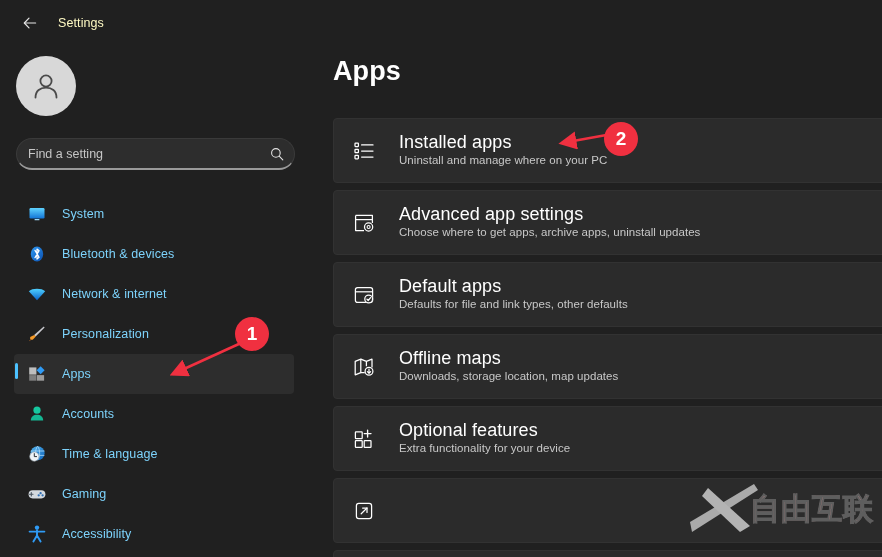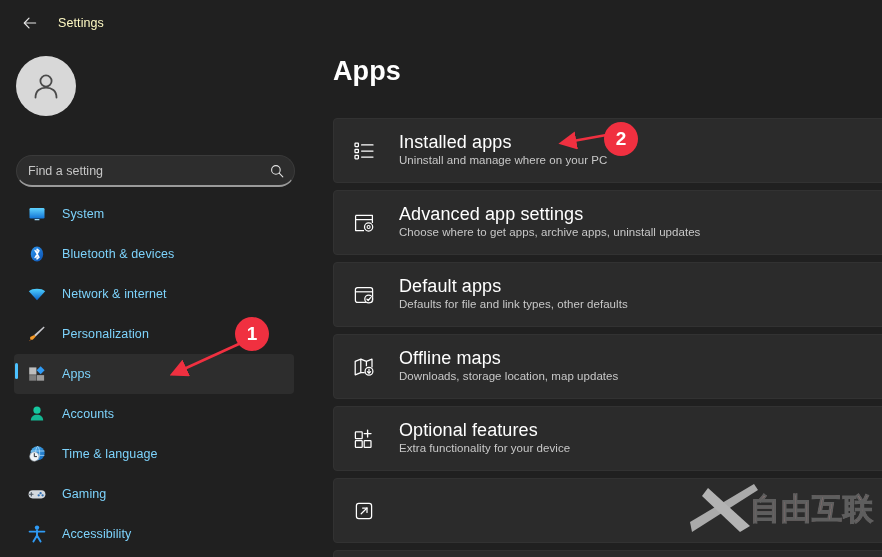--- a/index.html
+++ b/index.html
@@ -54,21 +54,21 @@
     top: 10px; left: 16px;
     width: 60px; height: 60px;
     border-radius: 50%;
     background: #d8d8d8;
     display: flex;
     align-items: center;
     justify-content: center;
   }
   .search-wrap {
     position: absolute;
-    top: 109px; left: 16px;
+    top: 92px; left: 16px;
     width: 279px;
     height: 32px;
     background: #2d2d2d;
     border: 1px solid #3a3a3a;
     border-bottom: 2px solid #9a9a9a;
     border-radius: 16px;
     box-sizing: border-box;
     display: flex;
     align-items: center;
     gap: 40px;

